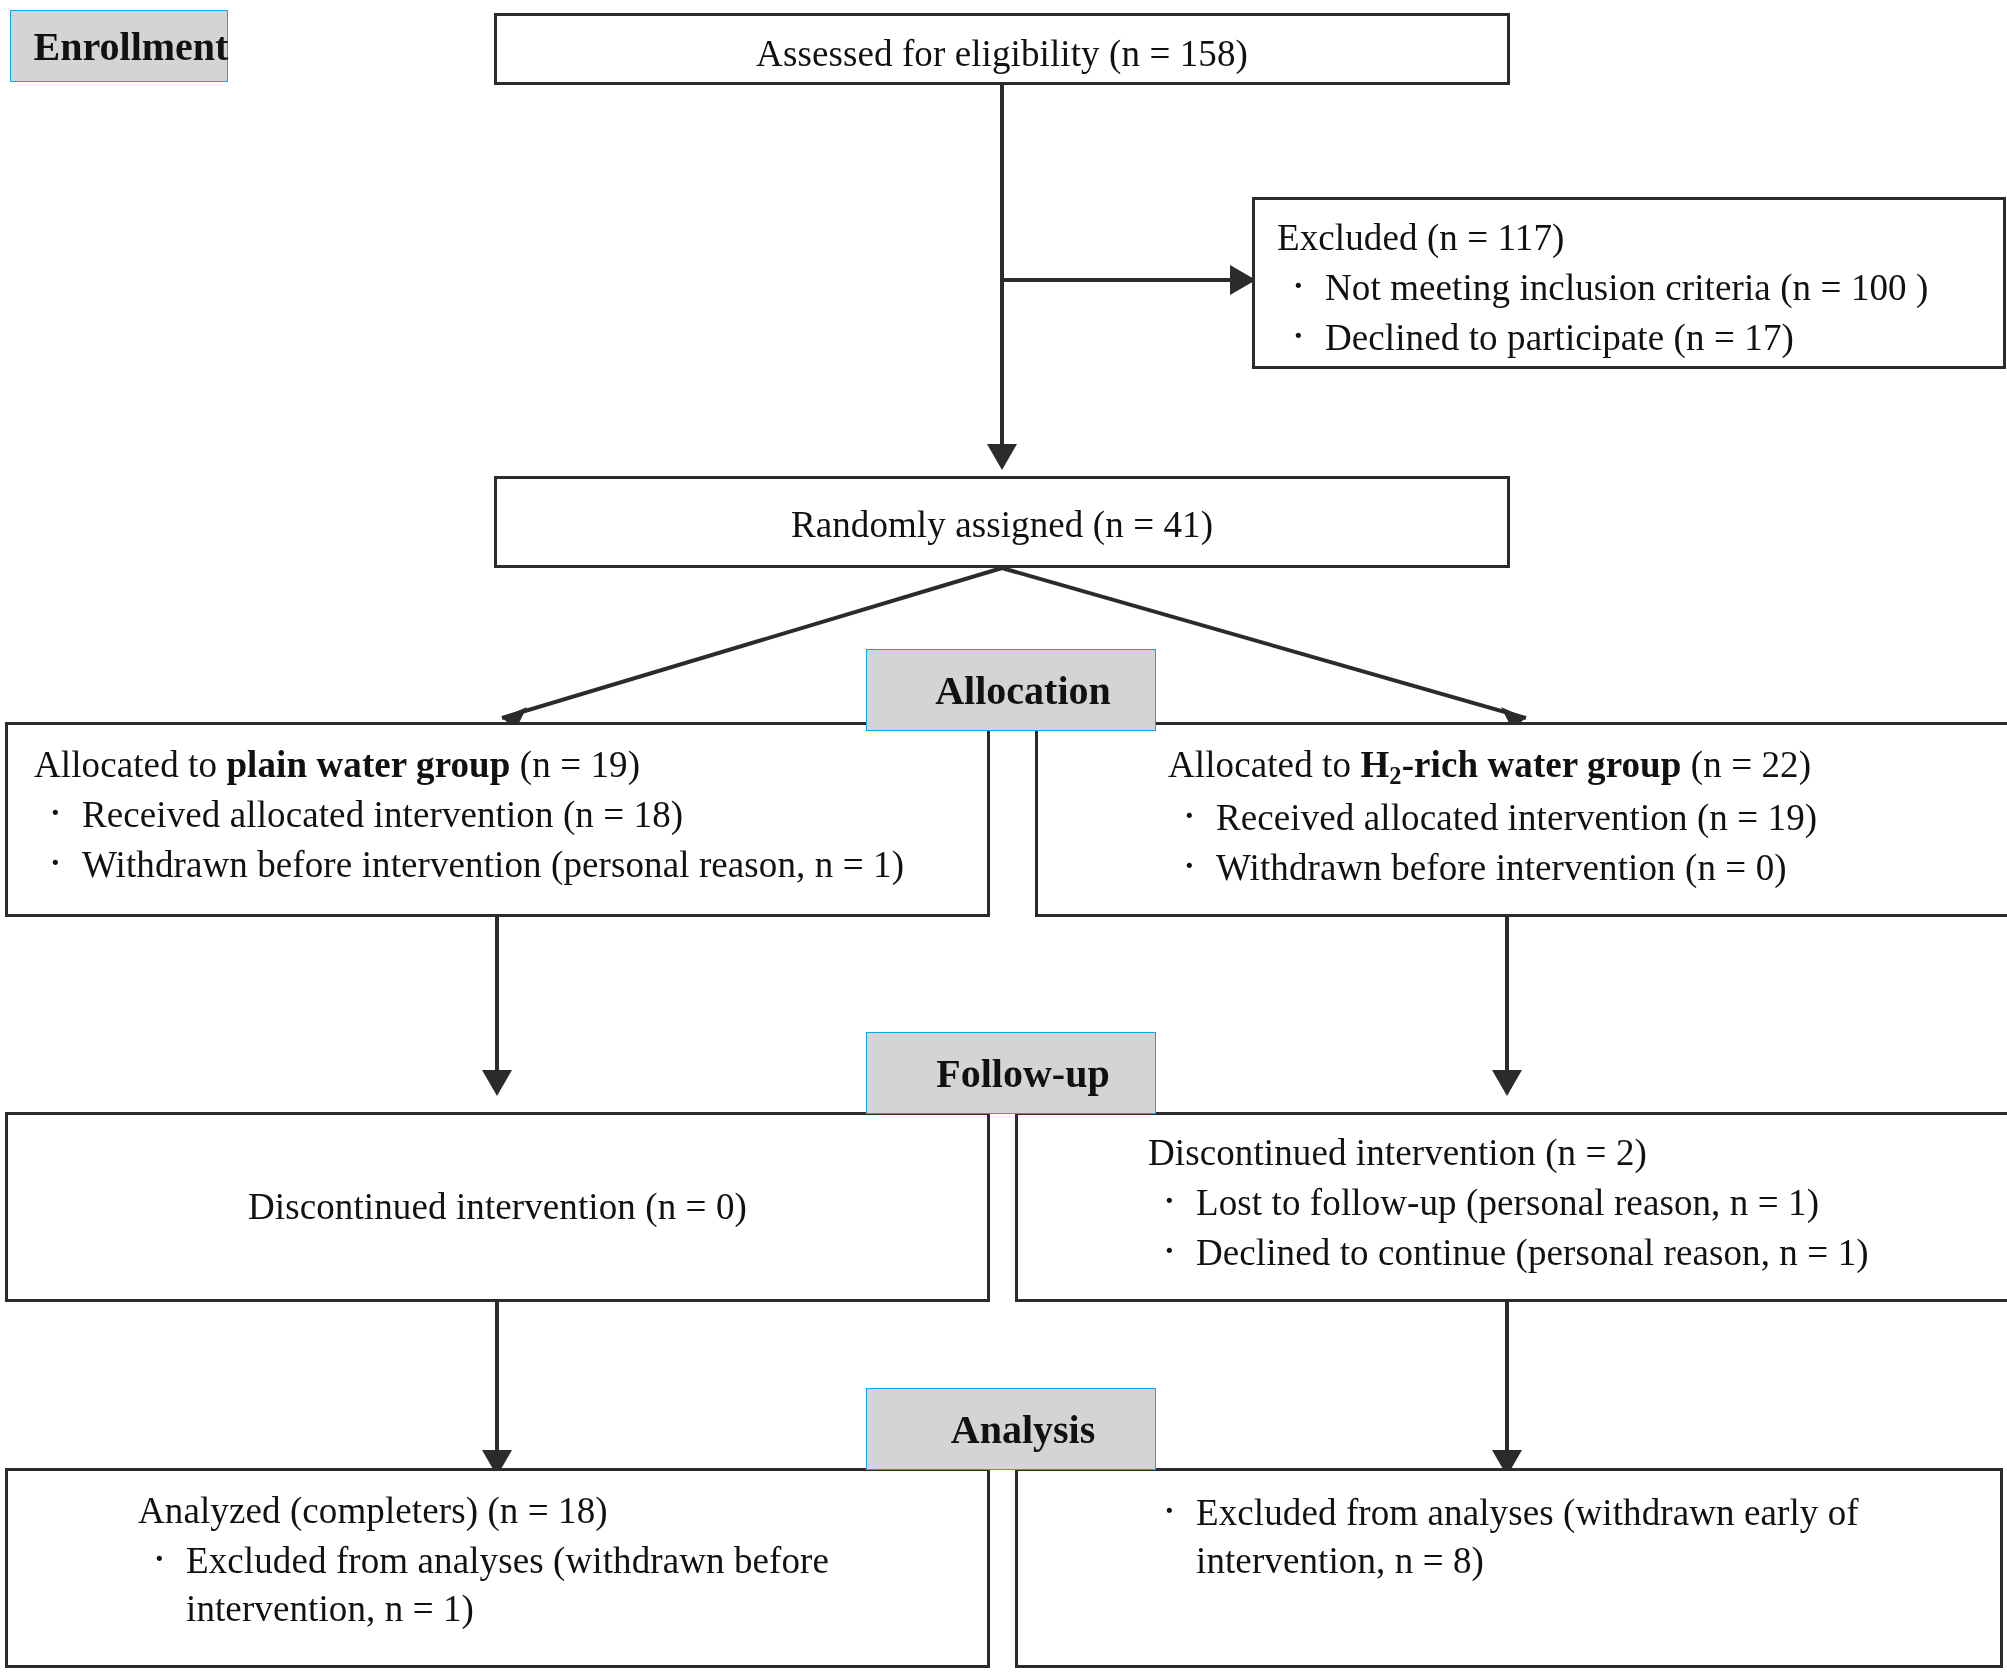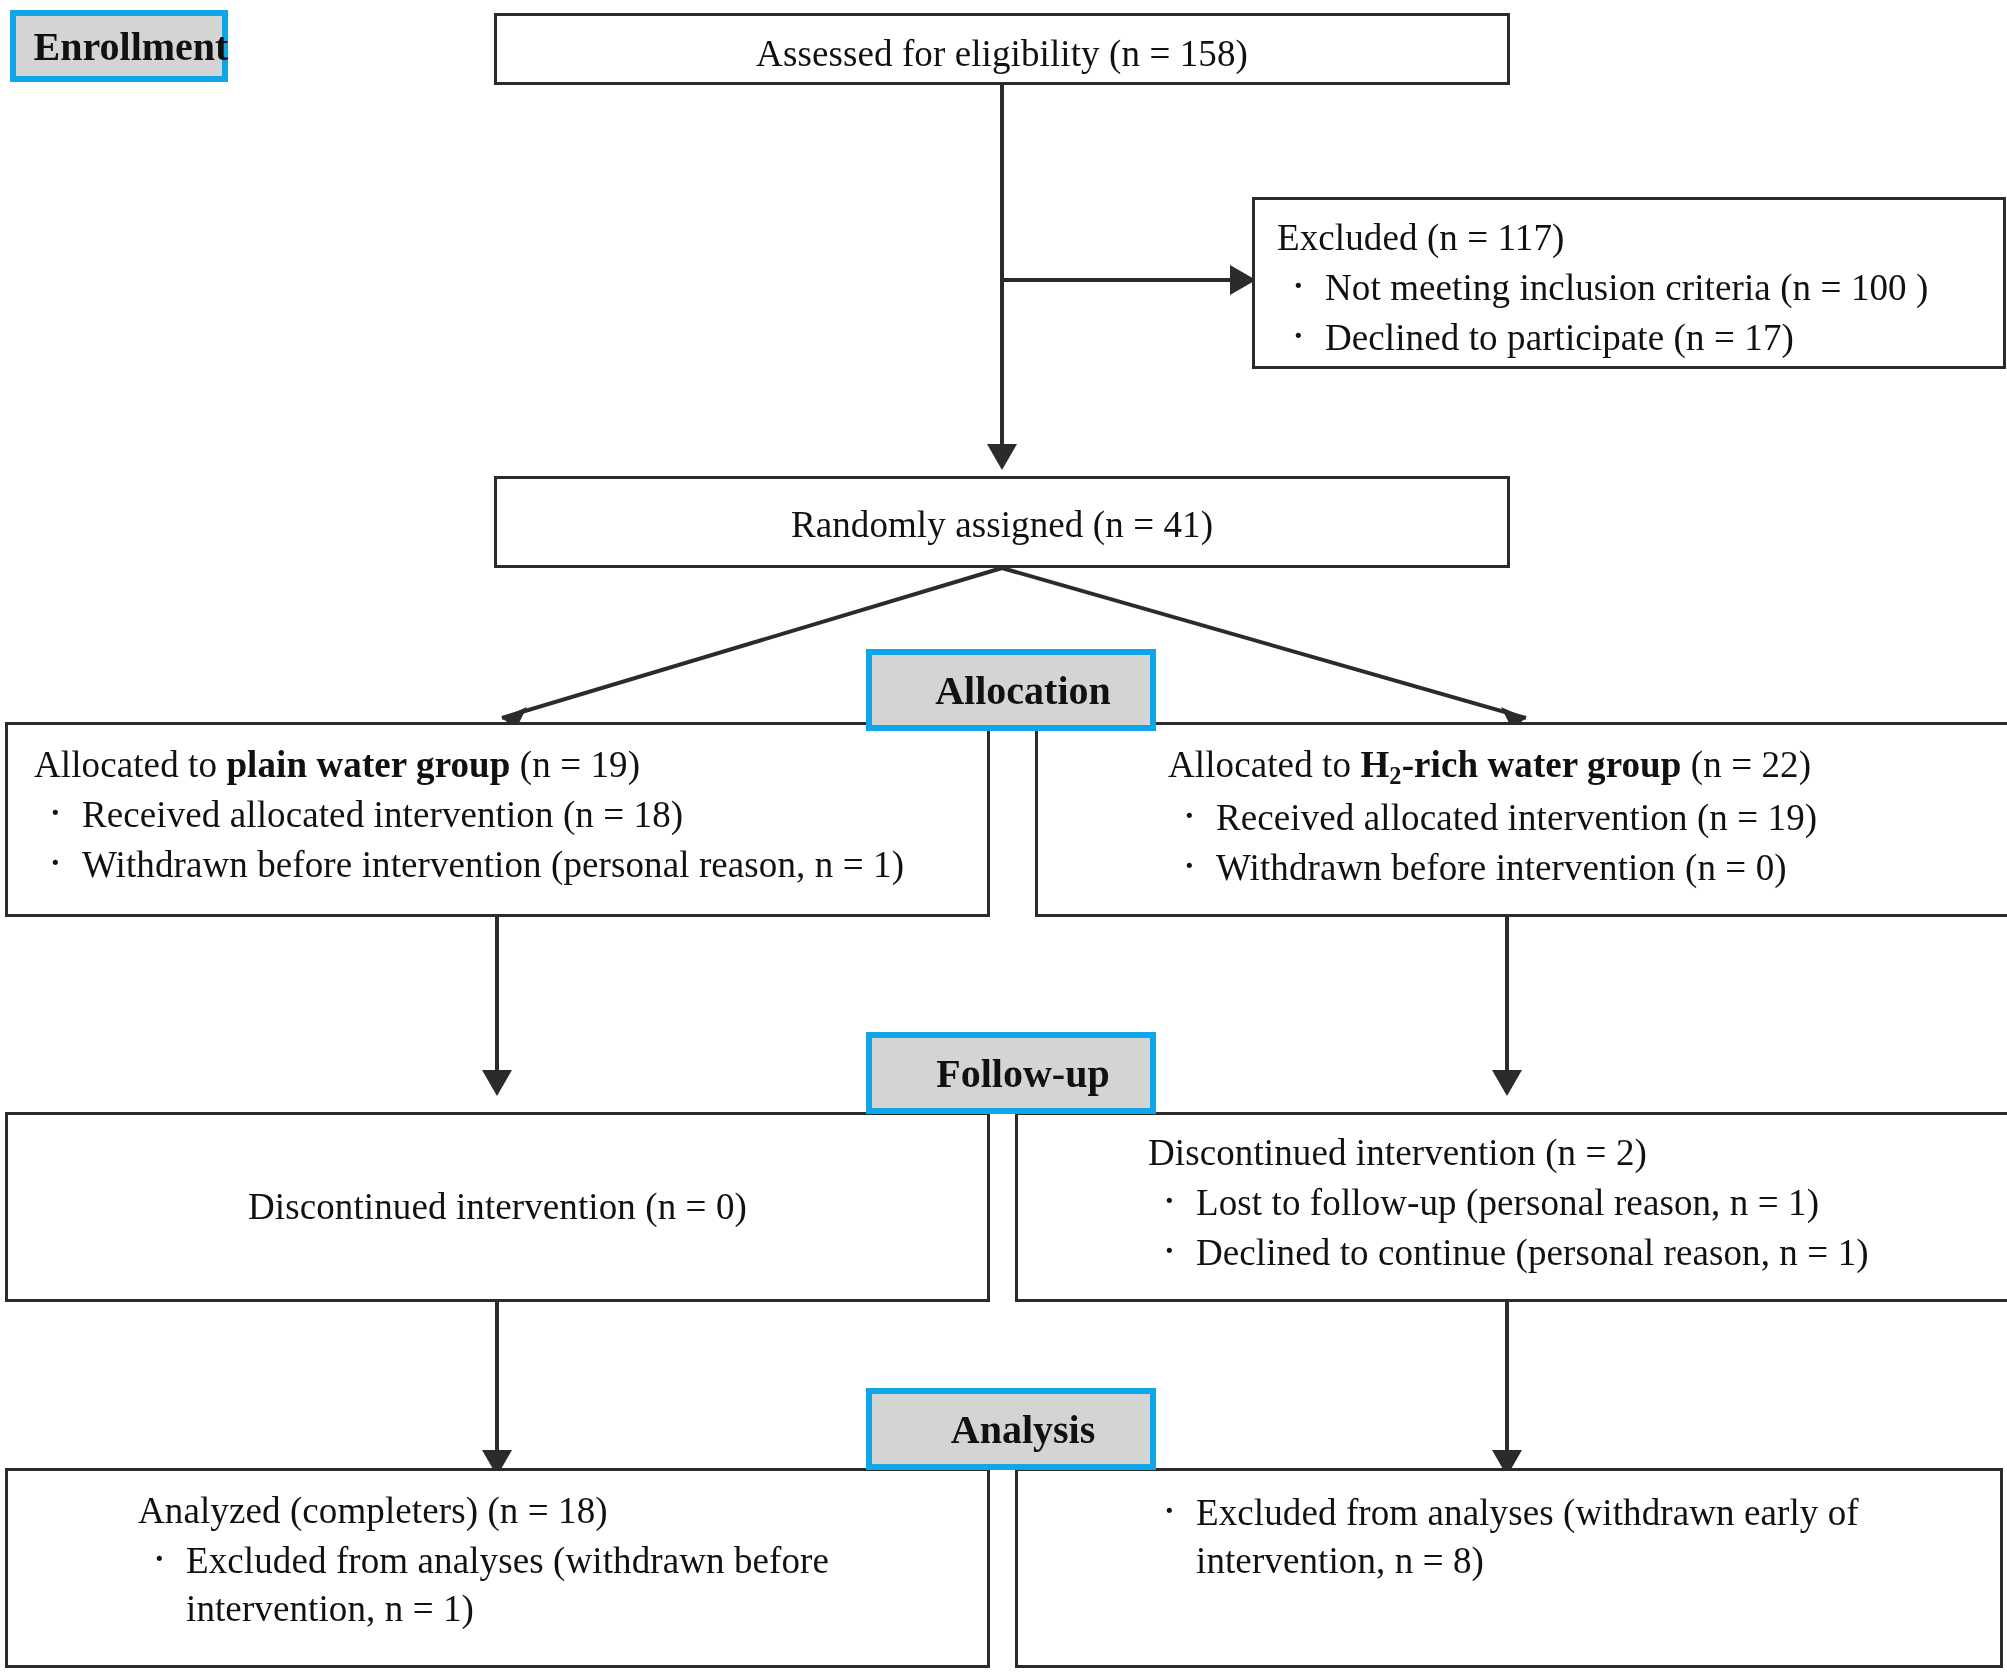--- a/index.html
+++ b/index.html
@@ -23,21 +23,21 @@
     box-sizing: border-box;
     background: #ffffff;
     border: 3px solid #2b2b2b;
     z-index: 5;
     padding-left: 48px;
   }
   .stage-label {
     position: absolute;
     box-sizing: border-box;
     background: #d4d4d4;
-    border: 6px solid #0ea5e9;
+    border: 1px solid #0ea5e9;
     display: flex;
     align-items: center;
     justify-content: center;
     font-weight: bold;
     z-index: 20;
     padding-left: 24px;
   }
 
   
   .txt {

